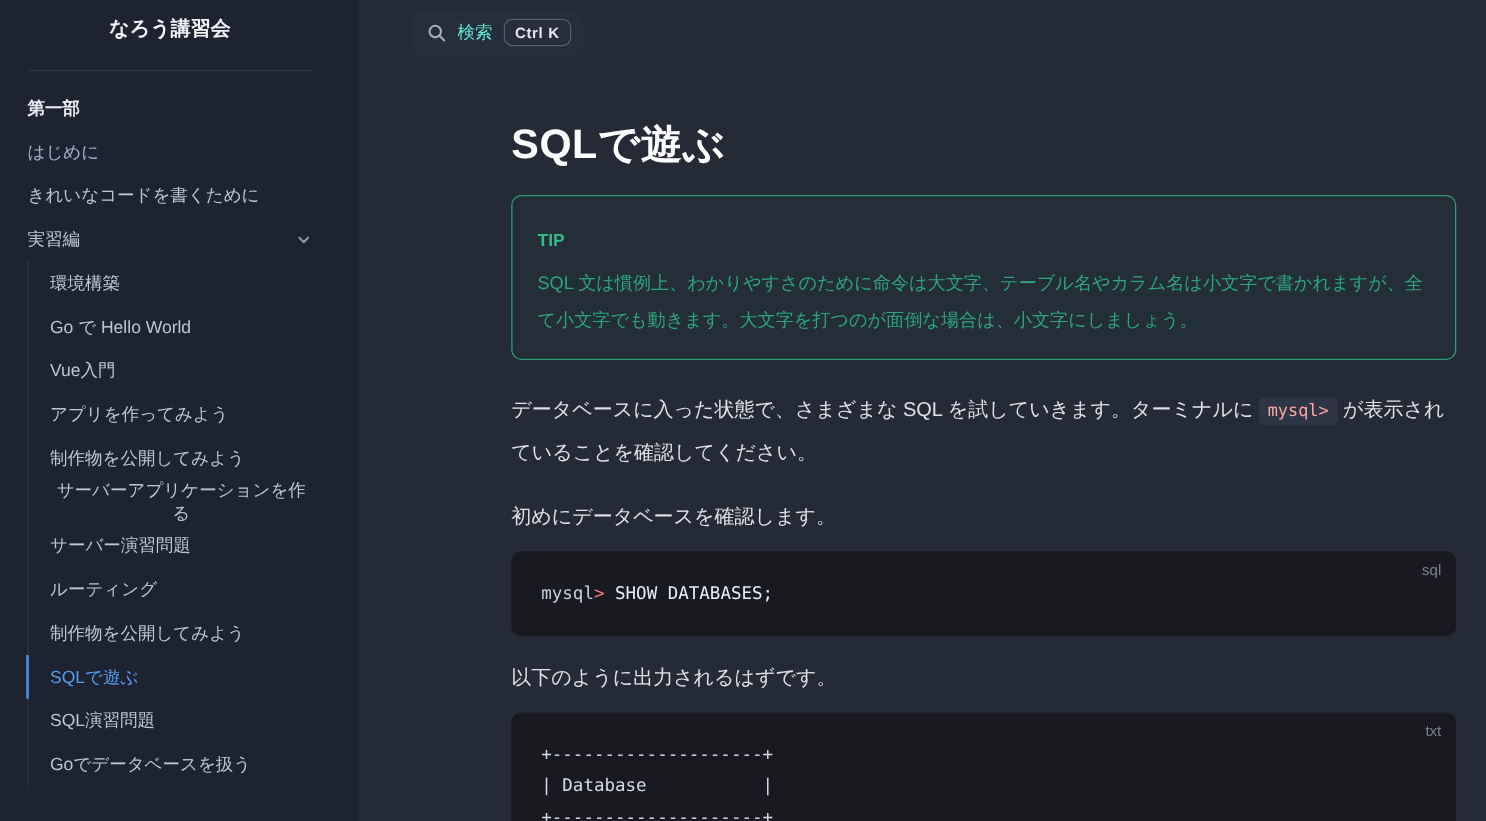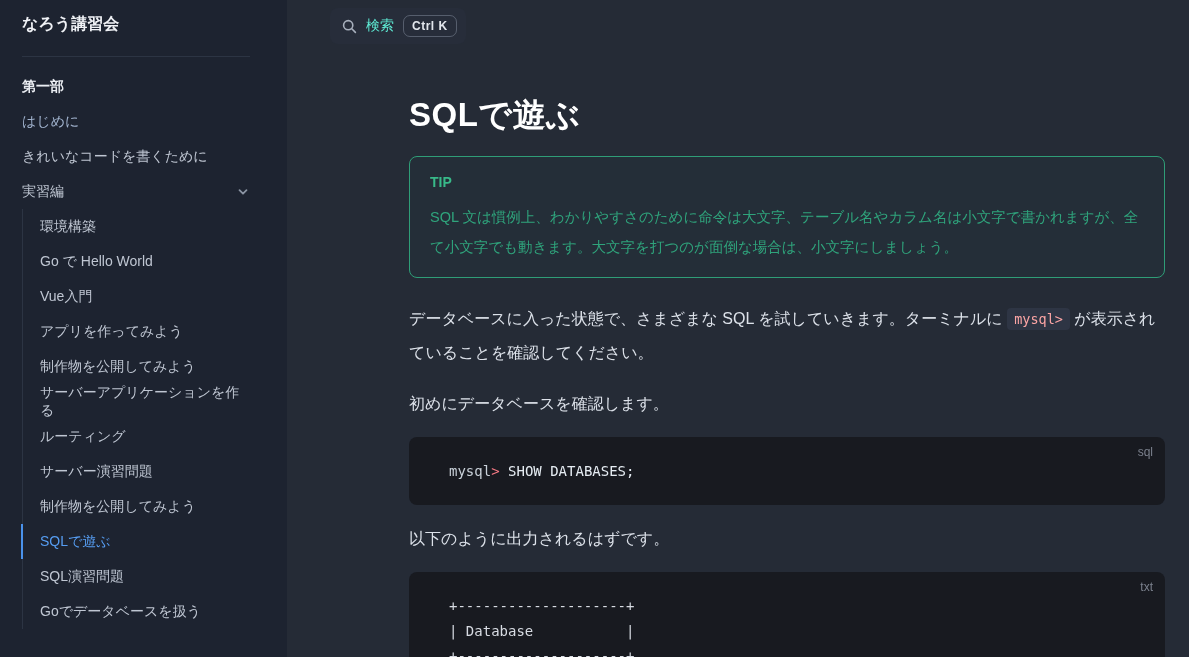--- a/index.html
+++ b/index.html
@@ -10,20 +10,21 @@
     font-family:"Liberation Sans", sans-serif;
     -webkit-font-smoothing:antialiased;
   }
   .page { display:flex; width:100%; height:100%; }
 
   
   .sidebar {
     width:287px; min-width:287px; height:100%;
     background:#1d2330;
     padding:14px 37px 16px 22px;
+    text-align:center;
   }
   .sidebar-title { font-size:16px; font-weight:bold; color:#f0f2f6; line-height:20px; cursor:pointer; }
   .sidebar-divider { border:none; border-top:1px solid #2c3443; margin:22px 0 12px 0; }
   .sidebar-section {
     height:35px; display:flex; align-items:center;
     font-size:14px; font-weight:bold; color:#e9ecf1;
   }
   .sb-item {
     height:35px; display:flex; align-items:center; justify-content:space-between;
     font-size:14px; font-weight:500; color:#bfc6d2; cursor:pointer;
@@ -49,36 +50,36 @@
     border:1px solid rgba(125,135,152,0.55); border-radius:7px;
     padding:3px 8px; font-size:12px; font-weight:600; color:#e3e7ed;
     letter-spacing:0.5px;
   }
 
   .doc { position:absolute; left:122px; top:44px; width:756px; }
   h1.page-title { margin:51px 0 0 0; font-size:33px; line-height:40px; font-weight:bold; color:#ffffff; letter-spacing:0.5px; }
 
   .tip {
     margin-top:21px; border:1px solid #2f9d77; border-radius:8px;
-    padding:15px 20px 15px 20px; background:rgba(47,157,119,0.03);
+    padding:25px 20px 15px 20px; background:rgba(47,157,119,0.03);
   }
   .tip-title { font-size:14px; line-height:20px; font-weight:bold; color:#38b989; }
   .tip-text { margin:10px 0 0 0; font-size:14.5px; line-height:30px; color:#2fa47c; }
 
   .para { margin:17px 0 0 0; font-size:16px; line-height:34px; color:#dde2ea; }
   .para.after-tip { margin-top:24px; }
   .inline-code {
     background:#2e3544; border-radius:4px; padding:3px 7px;
     font-family:"DejaVu Sans Mono", monospace; font-size:13.5px; color:#fca5a5;
   }
 
   .code-block { position:relative; margin-top:10px; background:#181a20; border-radius:8px; }
   .code-lang { position:absolute; top:8px; right:12px; font-size:12px; color:#7b818d; }
   .code-block pre {
-    margin:16px; padding:22px 24px 21px 24px;
+    margin:0; padding:22px 24px 21px 24px;
     font-family:"DejaVu Sans Mono", monospace; font-size:14px; line-height:25px;
     color:#d7dbe2; white-space:pre; overflow:hidden;
   }
 </style>
 </head>
 <body>
 
 <div class="page">
 
   <aside class="sidebar">
@@ -112,24 +113,24 @@
         <div class="sb-item">
           <span>アプリを作ってみよう</span>
         </div>
         <div class="sb-item">
           <span>制作物を公開してみよう</span>
         </div>
         <div class="sb-item">
           <span>サーバーアプリケーションを作る</span>
         </div>
         <div class="sb-item">
-          <span>ルーティング</span>
+          <span>サーバー演習問題</span>
         </div>
         <div class="sb-item">
-          <span>サーバー演習問題</span>
+          <span>ルーティング</span>
         </div>
         <div class="sb-item">
           <span>制作物を公開してみよう</span>
         </div>
         <div class="sb-item active">
           <span>SQLで遊ぶ</span>
         </div>
         <div class="sb-item">
           <span>SQL演習問題</span>
         </div>

